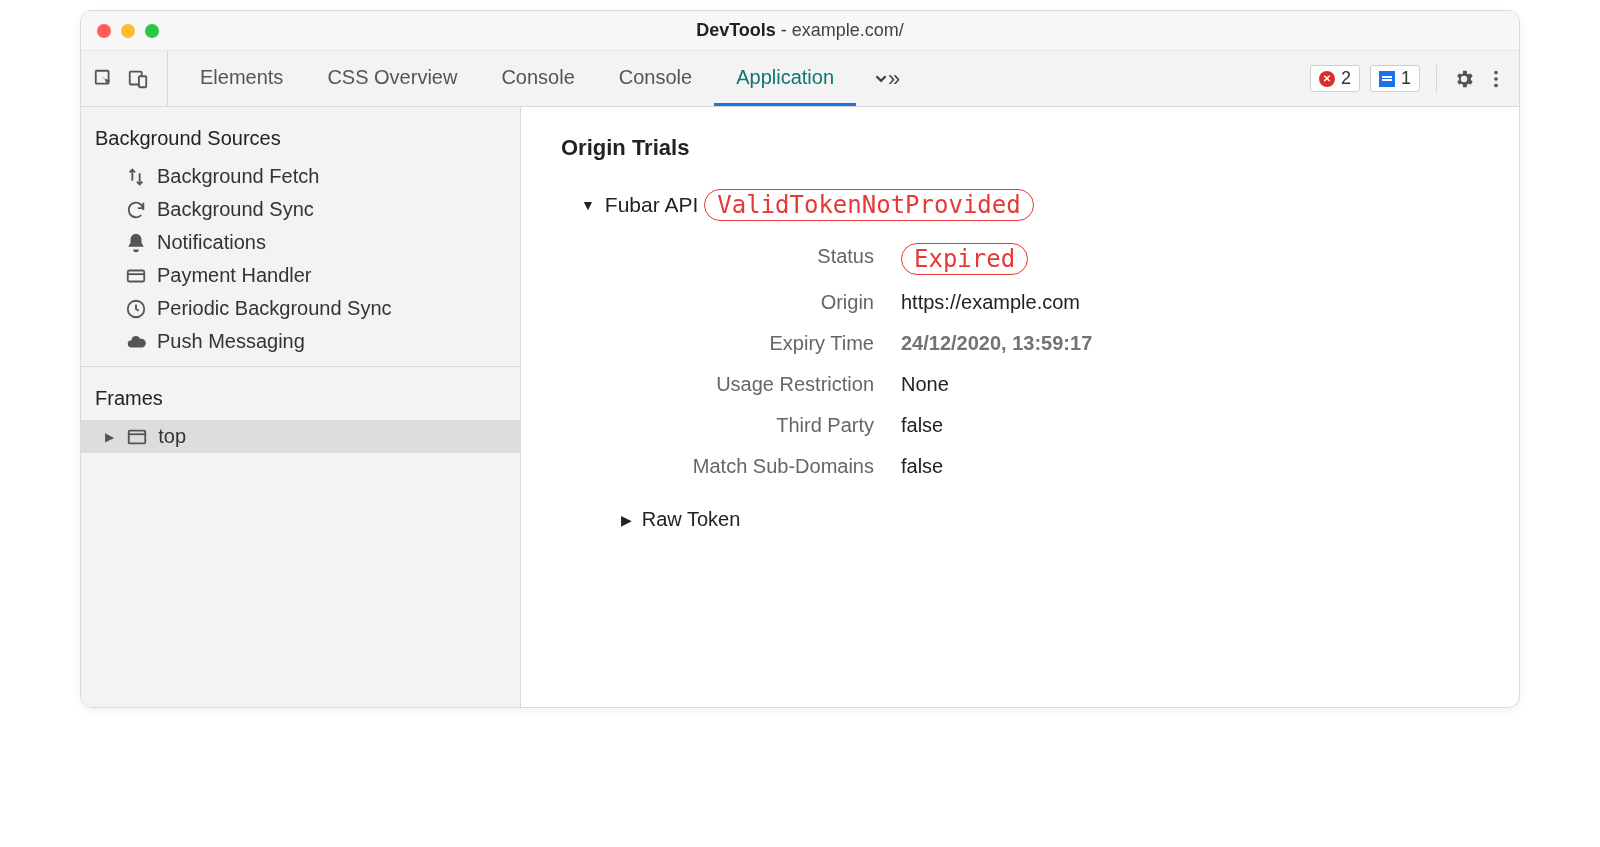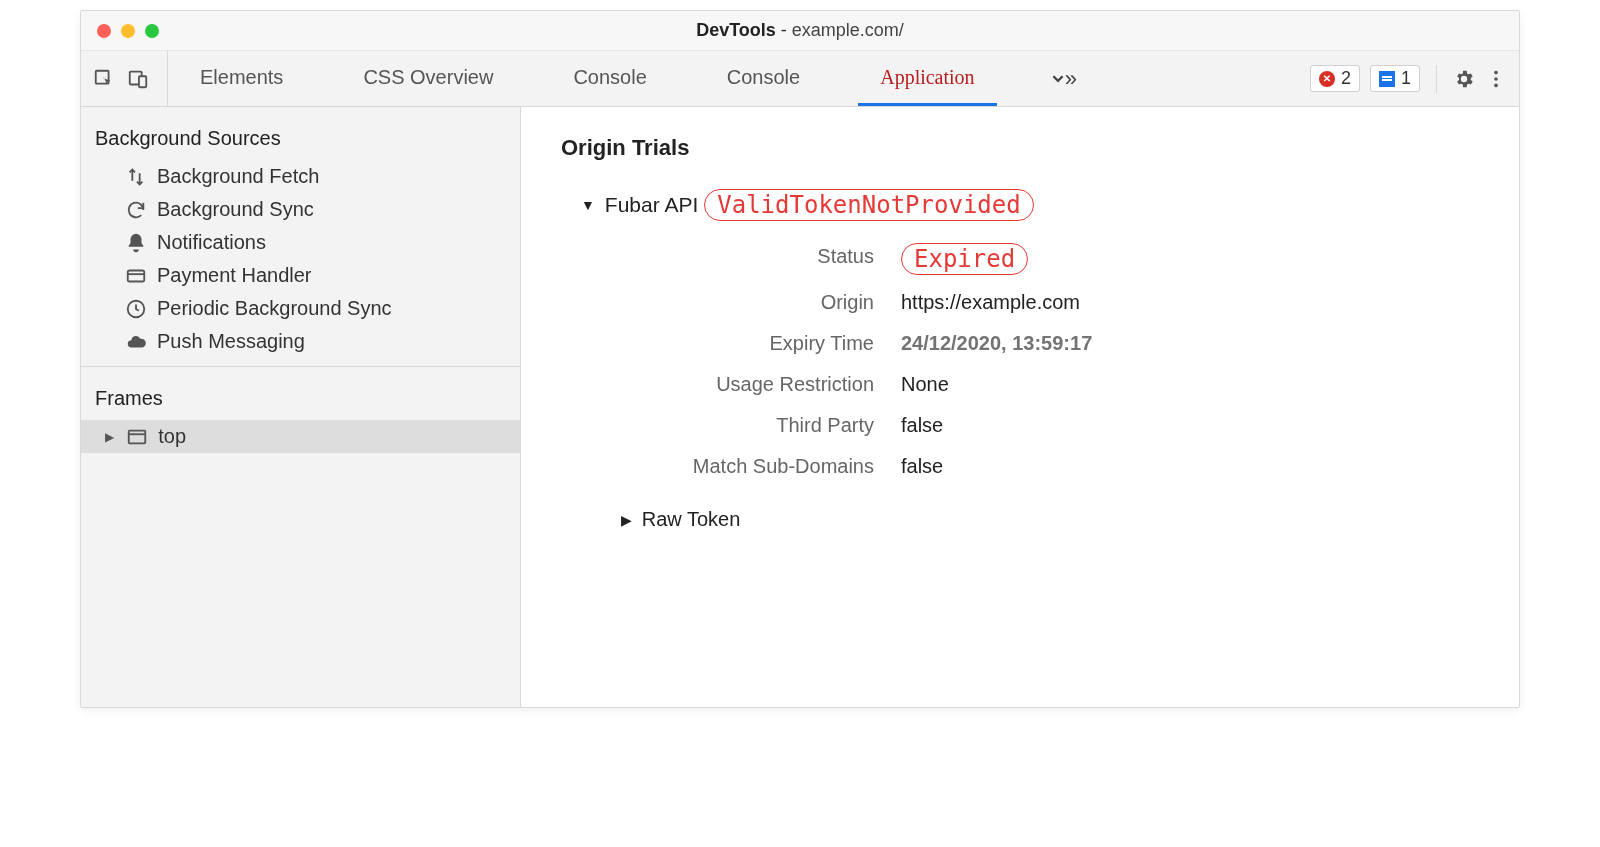--- a/index.html
+++ b/index.html
@@ -6,21 +6,21 @@
   body {
     font-family: -apple-system, "Helvetica Neue", Arial, sans-serif;
     background: #fff;
     display: flex;
     justify-content: center;
     padding: 10px;
   }
   .window {
     width: 1440px;
     border: 1px solid #d9d9d9;
-    border-radius: 2px;
+    border-radius: 12px;
     overflow: hidden;
     box-shadow: 0 3px 10px rgba(0,0,0,0.06);
     background: #fff;
   }
 
   
   .titlebar {
     height: 40px;
     background: #f7f7f7;
     border-bottom: 1px solid #e6e6e6;
@@ -49,29 +49,29 @@
     border-bottom: 1px solid #d9d9d9;
     display: flex;
     align-items: stretch;
     padding: 0 12px;
   }
   .tool-icons {
     display: flex; align-items: center; gap: 12px;
     padding-right: 18px; border-right: 1px solid #d8d8d8;
     margin-right: 10px;
   }
-  .tabs { display: flex; align-items: stretch; flex: 1; gap: 36px; }
+  .tabs { display: flex; align-items: stretch; flex: 1; }
   .tab {
     padding: 0 22px;
     display: flex; align-items: center;
     font-size: 20px; color: #555;
     cursor: pointer;
     border-bottom: 3px solid transparent;
   }
-  .tab.active { color: #b91c1c; border-bottom-color: #1a73e8; font-family: Liberation Serif, serif; }
+  .tab.active { color: #0f766e; border-bottom-color: #1a73e8; }
   .more-tabs { display: flex; align-items: center; padding: 0 14px; color: #444; cursor: pointer; }
 
   .right-tools { display:flex; align-items:center; gap:10px; }
   .chip {
     display:inline-flex; align-items:center; gap:6px;
     border:1px solid #cfcfcf; border-radius:3px;
     padding:2px 8px; font-size:18px; color:#333; background:#fff;
     cursor:pointer;
   }
   .chip .err-ico { width:16px; height:16px; border-radius:50%; background:#d93025; display:inline-flex; align-items:center; justify-content:center; }

